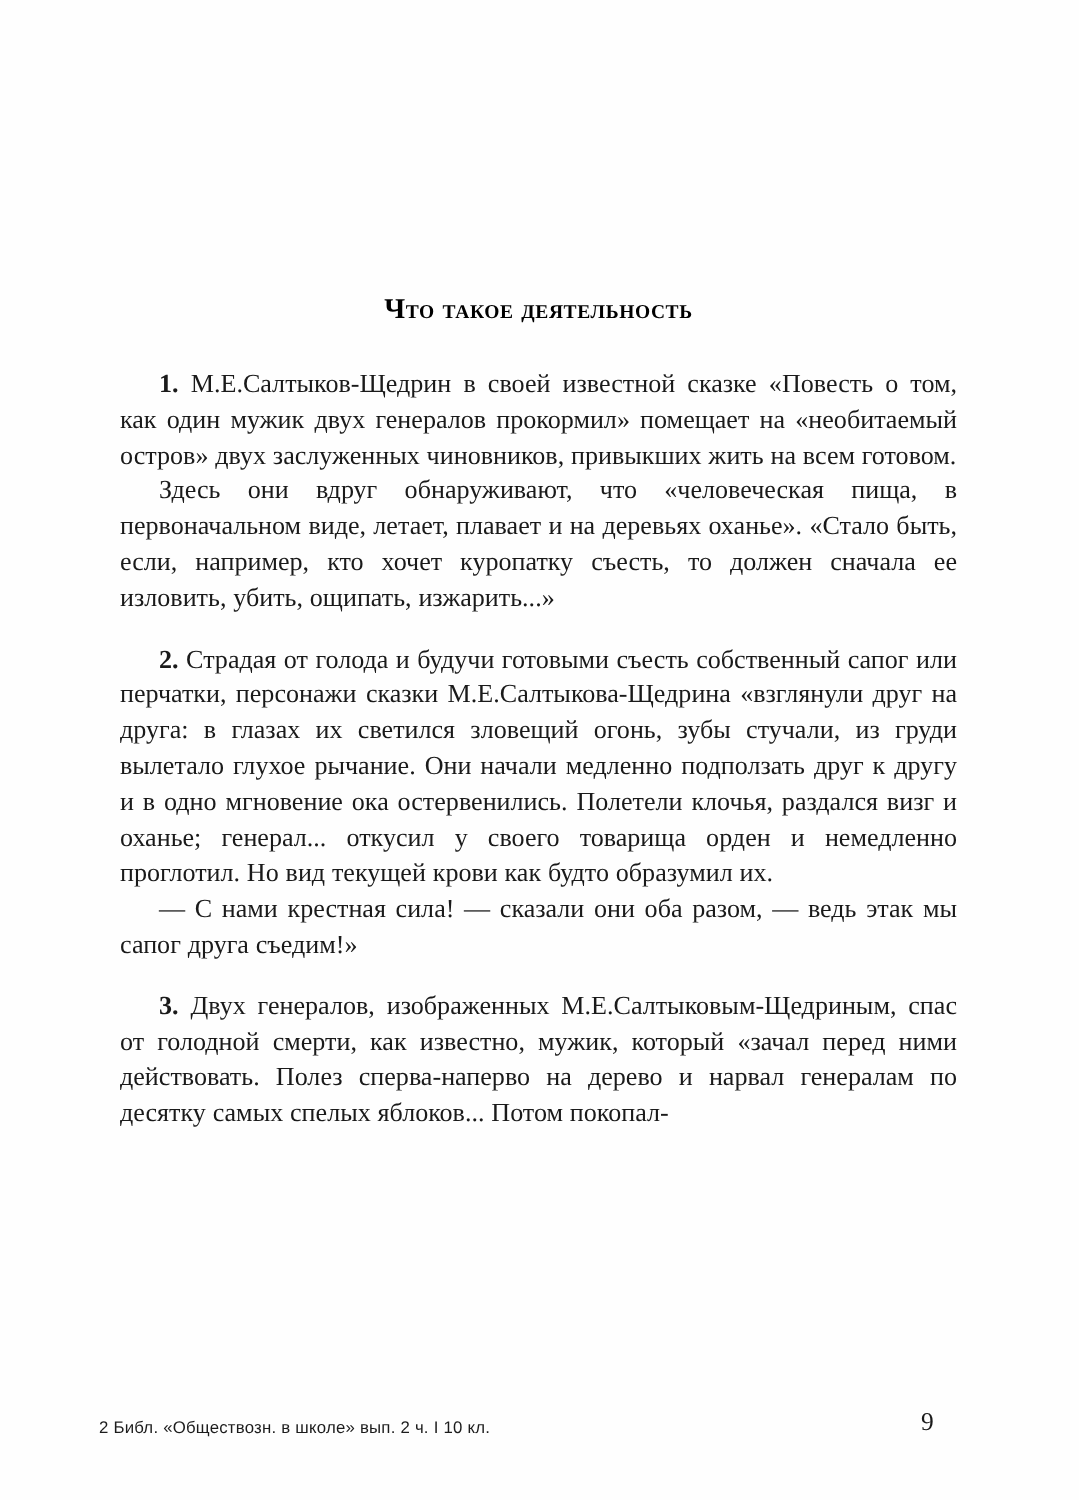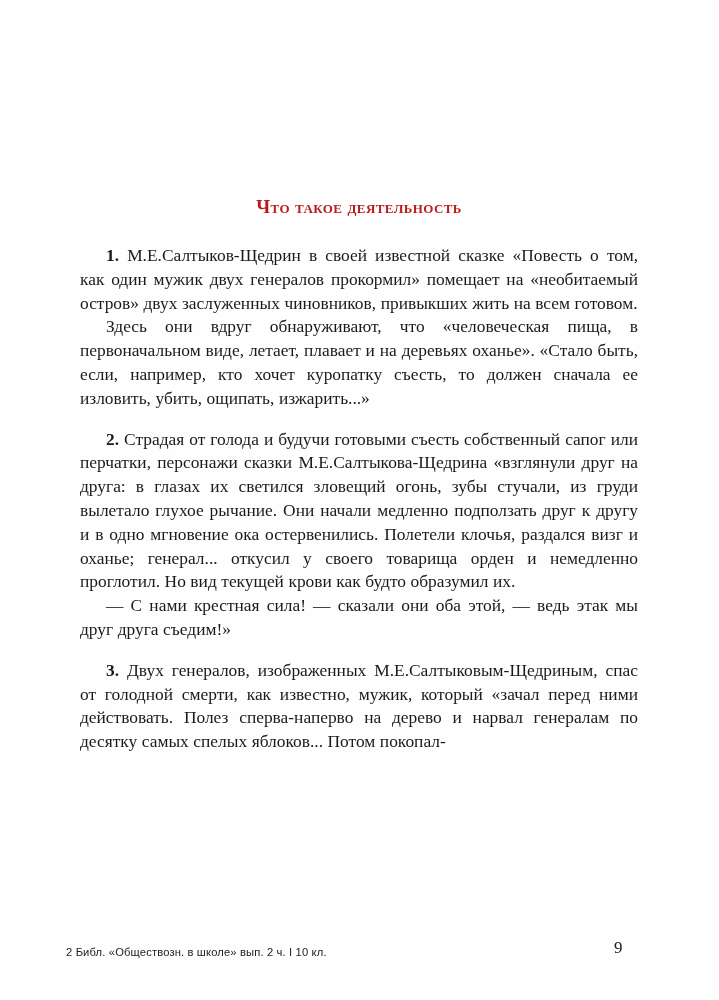--- a/index.html
+++ b/index.html
@@ -34,21 +34,21 @@
   }
 
   .page-title {
     font-size: 19px;
     font-weight: bold;
     text-align: center;
     letter-spacing: 0.4px;
     margin: 0 0 26px 0;
     font-variant: small-caps;
     text-transform: lowercase;
-    color: #b91c1c;
+    color: #000000;
   }
   .page-title::first-letter {
     text-transform: uppercase;
   }
 
   .block {
     margin-bottom: 17px;
     margin-top: 16px;
   }
   .block:last-of-type {
@@ -101,21 +101,21 @@
 
     <h1 class="page-title">Что такое деятельность</h1>
 
     <div class="block">
       <p class="para"><span class="num">1.</span> <span>М.Е.Салтыков-Щедрин в своей известной сказке «Повесть о том, как один мужик двух генералов прокормил» помещает на «необитаемый остров» двух заслуженных чиновников, привыкших жить на всем готовом.</span></p>
       <p class="para tail">Здесь они вдруг обнаруживают, что «человеческая пища, в первоначальном виде, летает, плавает и на деревьях оханье». «Стало быть, если, например, кто хочет куропатку съесть, то должен сначала ее изловить, убить, ощипать, изжарить...»</p>
     </div>
 
     <div class="block">
       <p class="para"><span class="num">2.</span> <span>Страдая от голода и будучи готовыми съесть собственный сапог или перчатки, персонажи сказки М.Е.Салтыкова-Щедрина «взглянули друг на друга: в глазах их светился зловещий огонь, зубы стучали, из груди вылетало глухое рычание. Они начали медленно подползать друг к другу и в одно мгновение ока остервенились. Полетели клочья, раздался визг и оханье; генерал... откусил у своего товарища орден и немедленно проглотил. Но вид текущей крови как будто образумил их.</span></p>
-      <p class="para tail">— С нами крестная сила! — сказали они оба этой, — ведь этак мы друг друга съедим!»</p>
+      <p class="para tail">— С нами крестная сила! — сказали они оба разом, — ведь этак мы сапог друга съедим!»</p>
     </div>
 
     <div class="block">
       <p class="para"><span class="num">3.</span> <span>Двух генералов, изображенных М.Е.Салтыковым-Щедриным, спас от голодной смерти, как известно, мужик, который «зачал перед ними действовать. Полез сперва-наперво на дерево и нарвал генералам по десятку самых спелых яблоков... Потом покопал-</span></p>
     </div>
 
   </div>
 
   <div class="footer">2 Библ. «Обществозн. в школе» вып. 2 ч. I 10 кл.</div>
 

